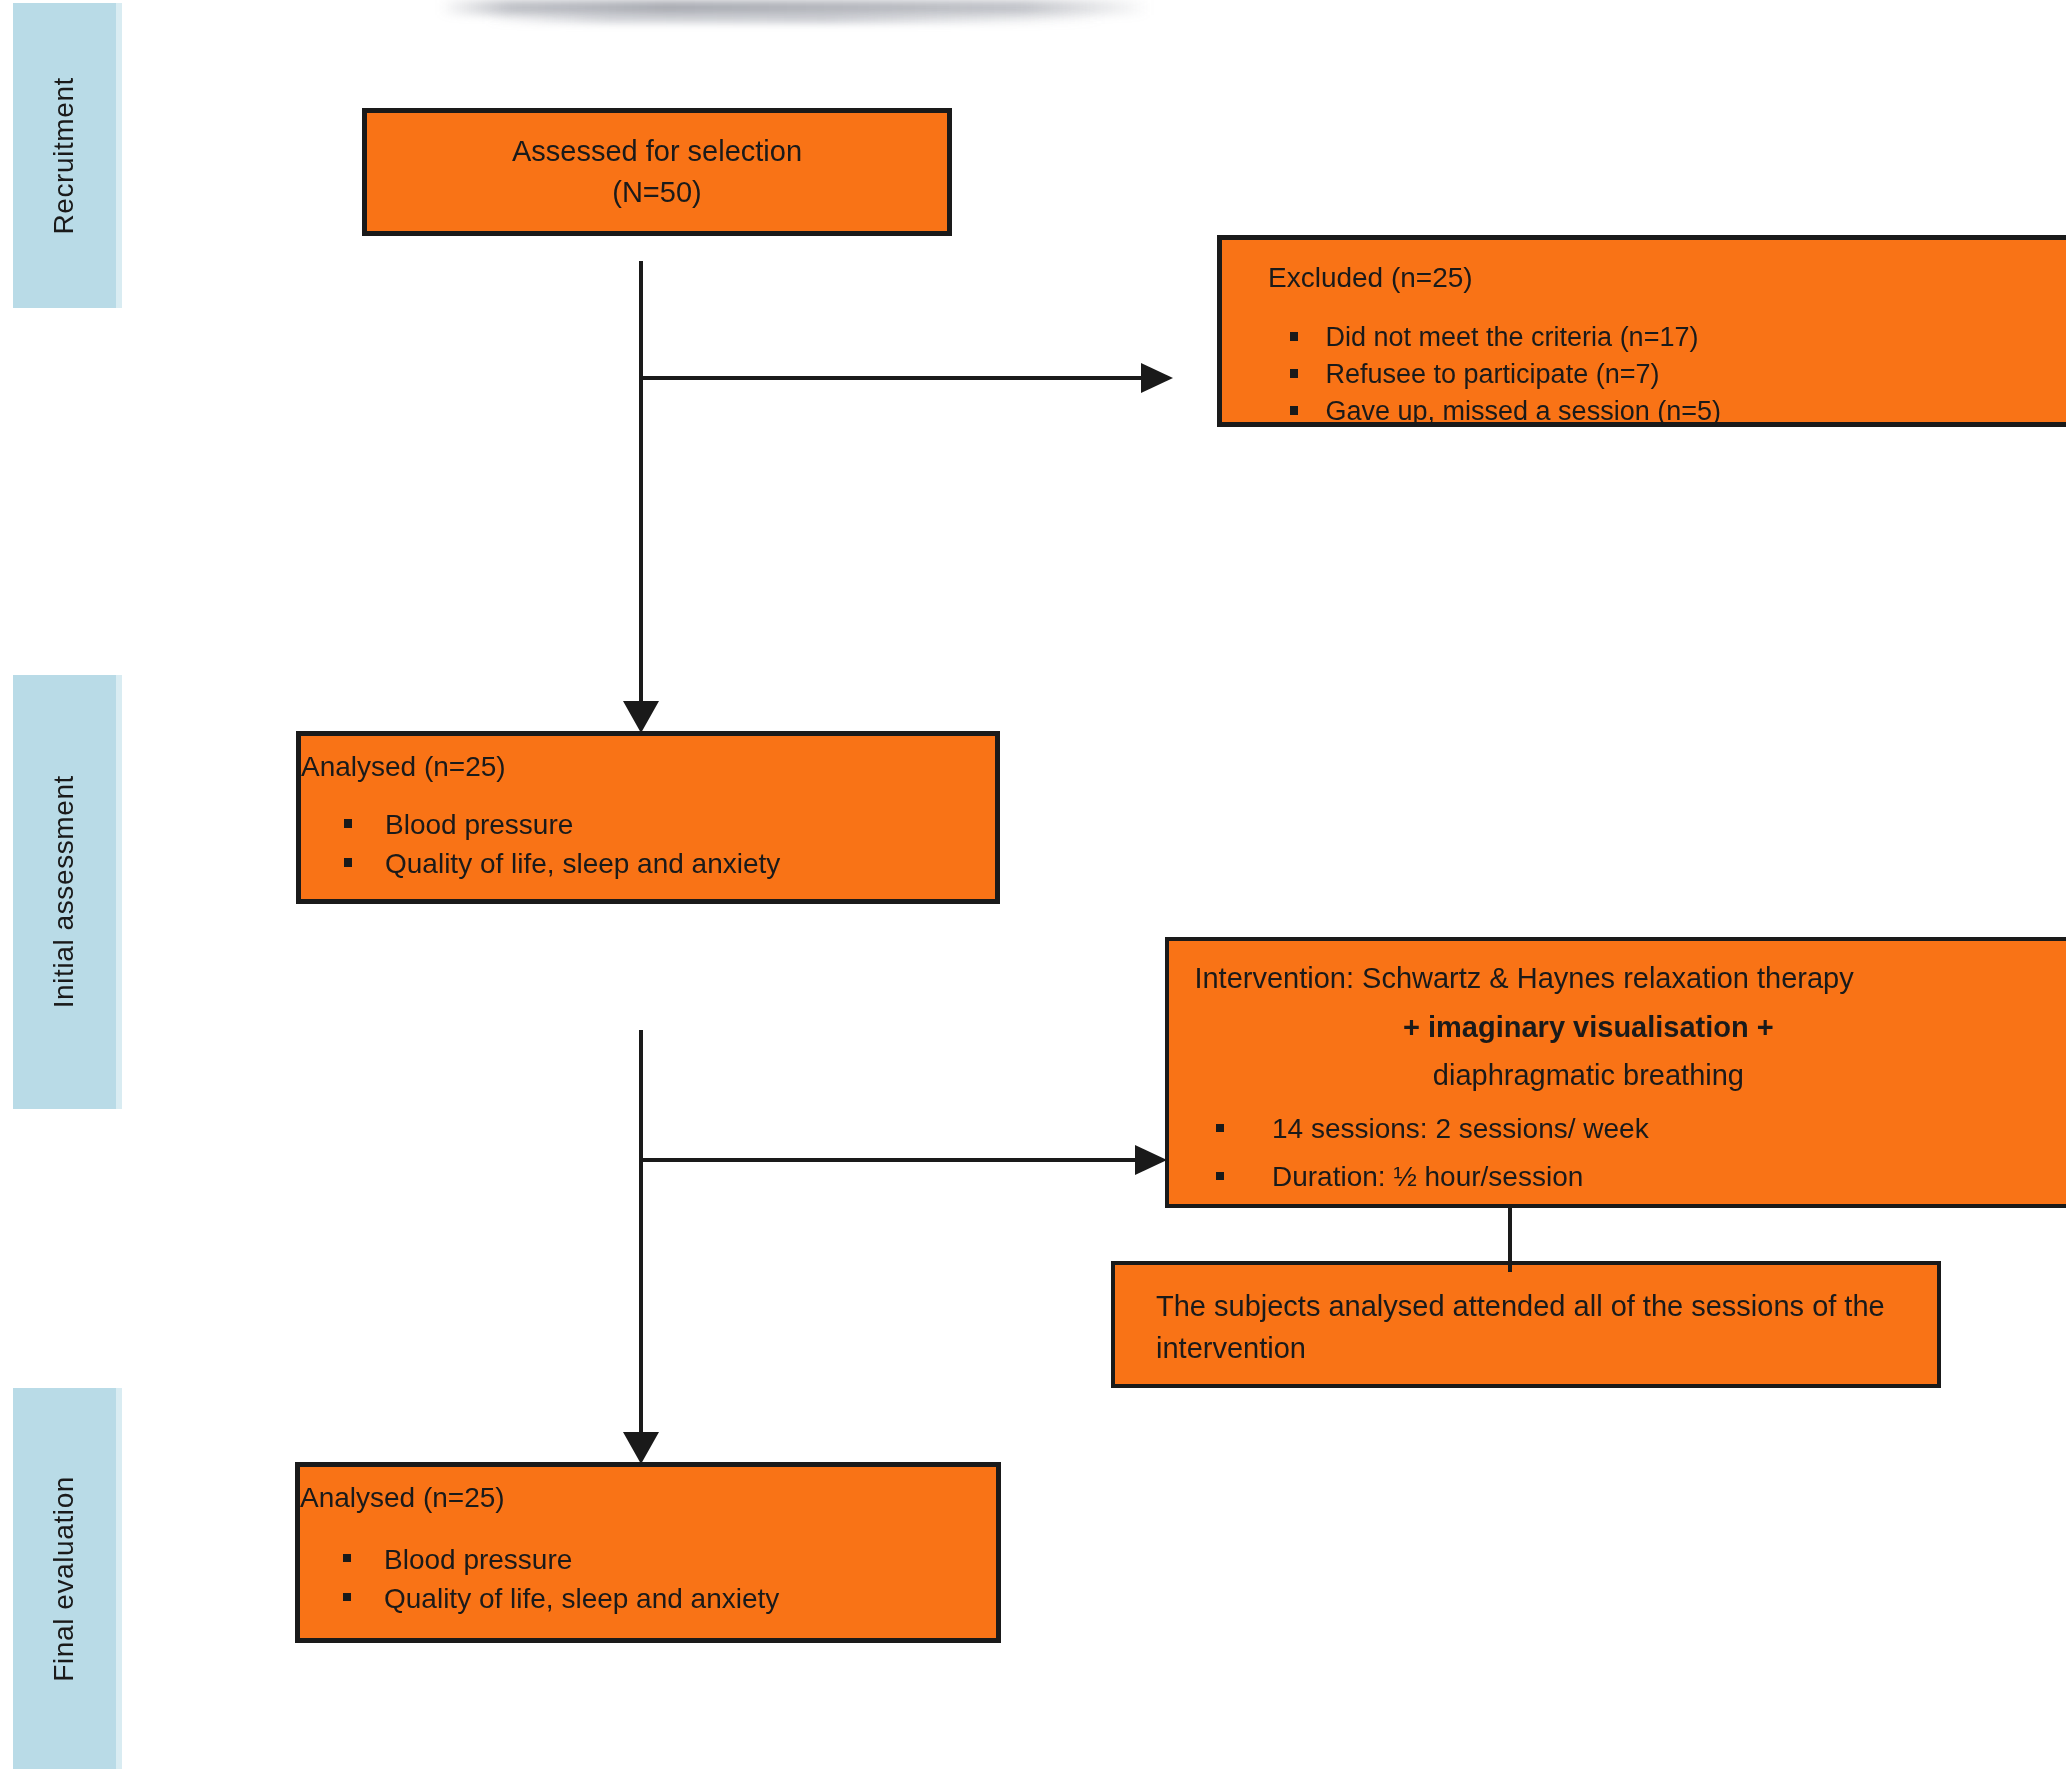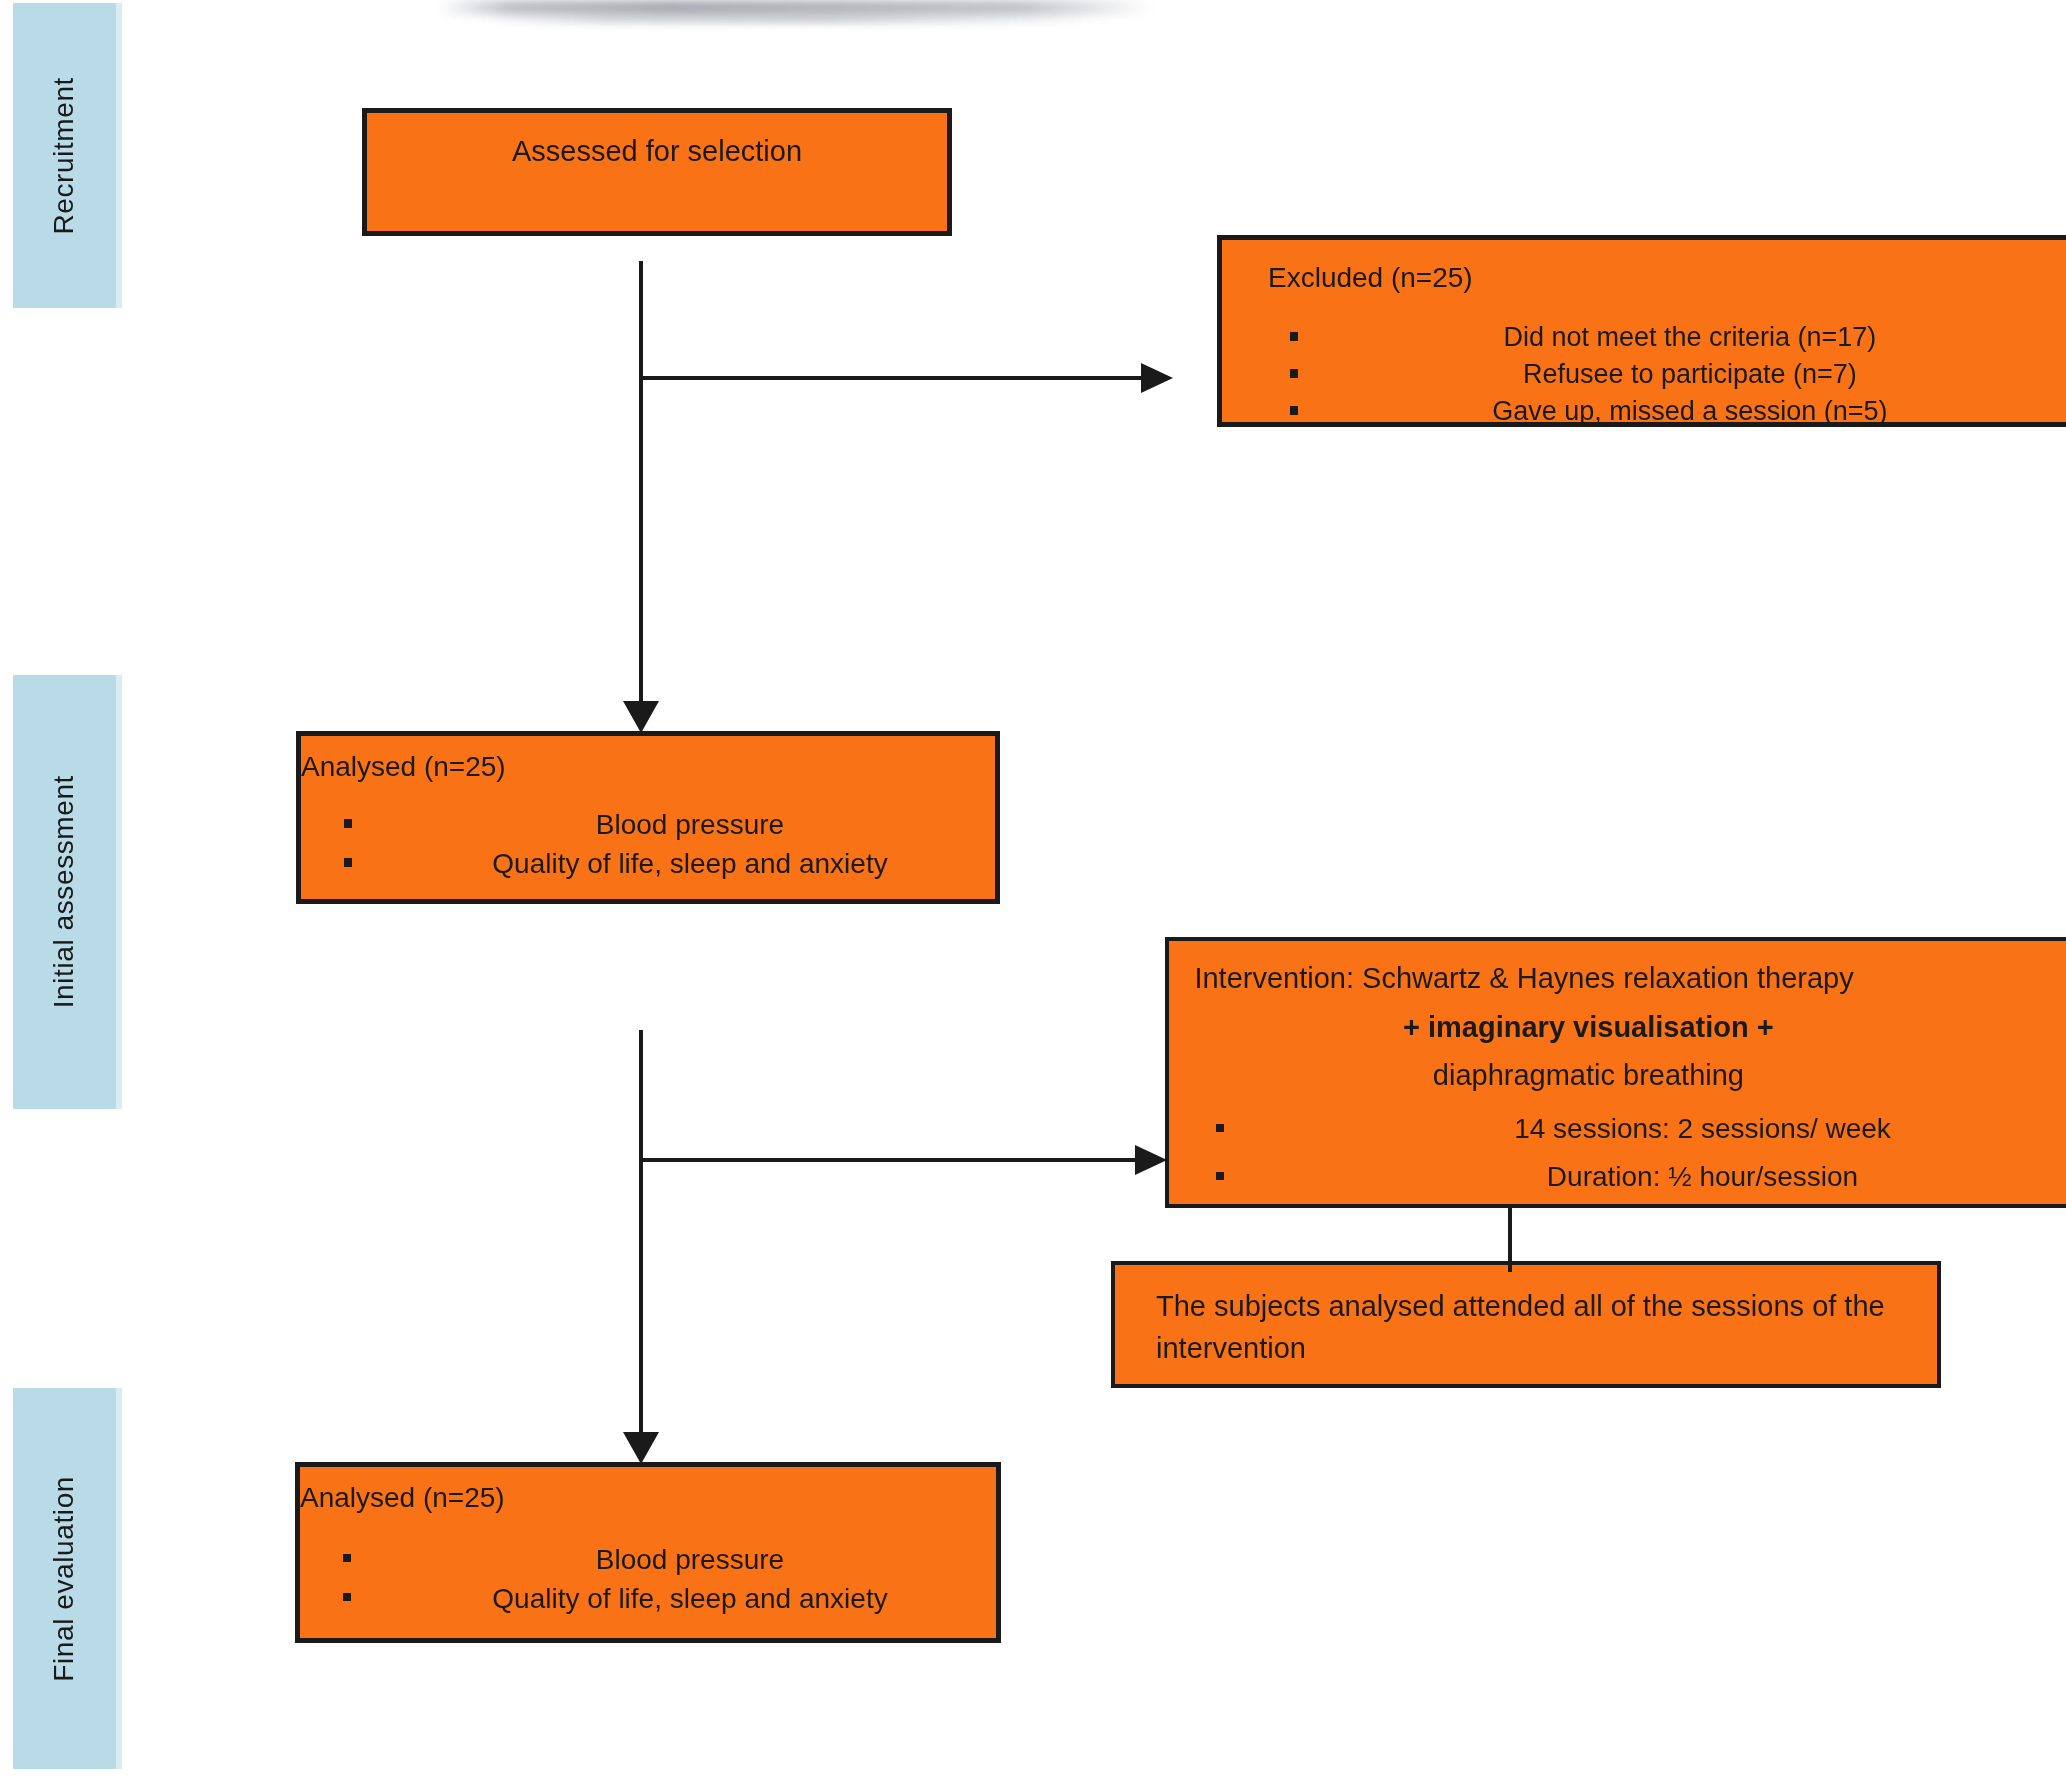--- a/index.html
+++ b/index.html
@@ -34,21 +34,21 @@
     letter-spacing: 0.6px;
     white-space: nowrap;
   }
   
   .box {
     position: absolute;
     background: #f97316;
     border: 5.1px solid var(--ink);
     box-sizing: border-box;
   }
-  ul.blist { list-style: none; margin: 0; padding: 0; text-align: center; }
+  ul.blist { list-style: none; margin: 0; padding: 0; }
   ul.blist li { position: relative; }
   .bullet {
     position: absolute; left: 0; top: 50%;
     width: 8.3px; height: 8.3px; margin-top: -5.1px;
     background: var(--ink);
   }
 
   #box-assessed {
     left: 362px; top: 108px; width: 590px; height: 128px;
     font-size: 29px; line-height: 41px; text-align: center;
@@ -150,20 +150,21 @@
   </div>
   <div class="stage" id="stage-initial">
     <div class="stage-label">Initial assessment</div>
   </div>
   <div class="stage" id="stage-final">
     <div class="stage-label">Final evaluation</div>
   </div>
 
   <div class="box" id="box-assessed">
     <div>Assessed for selection</div>
+    <div>(N=50)</div>
   </div>
 
   <div class="box" id="box-excluded">
     <div class="box-title">Excluded (n=25)</div>
     <ul class="blist">
       <li>
         <span class="bullet"></span>
         <span>Did not meet the criteria (n=17)</span>
       </li>
       <li>

